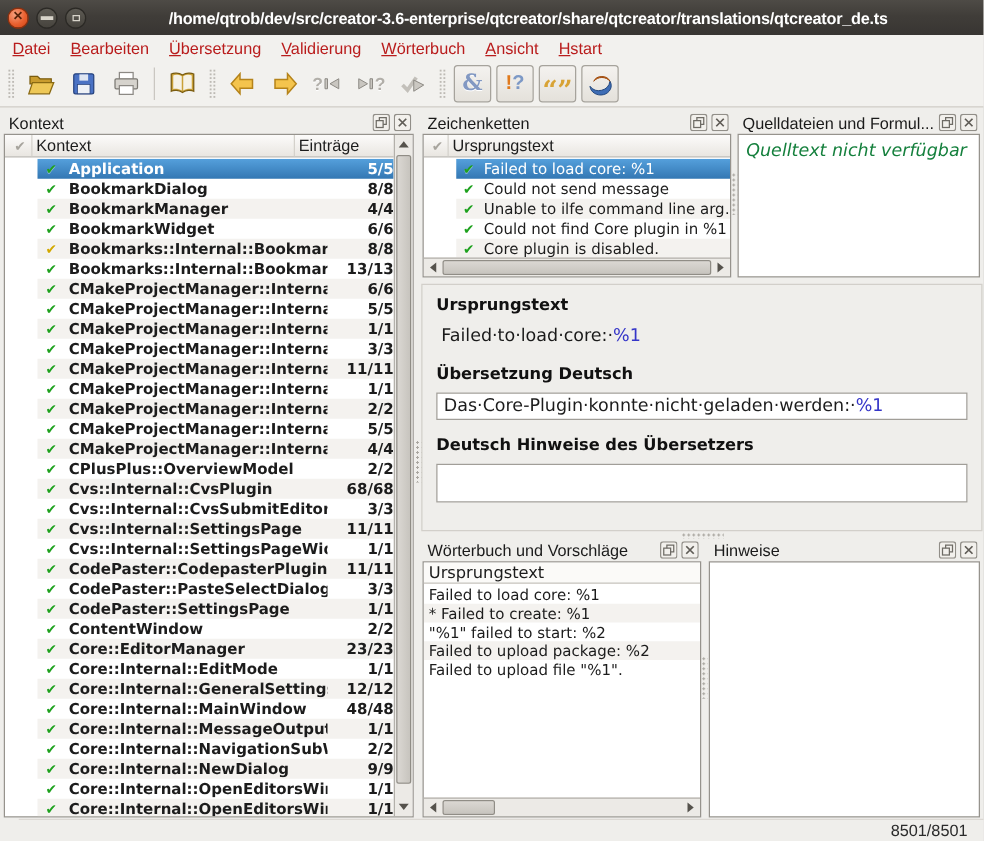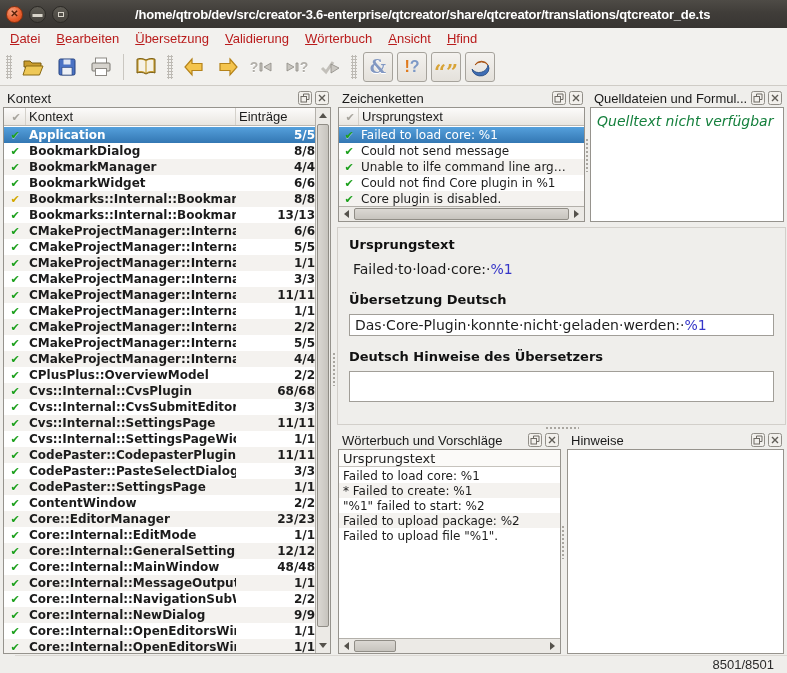--- a/index.html
+++ b/index.html
@@ -44,21 +44,21 @@
   .dock-title{height:18px;display:flex;align-items:center;font-size:13px;padding:0 3px 0 5px;color:#1a1a1a;}
   .dock-title .spacer{flex:1;}
   .dtbtn{width:14px;height:14px;margin-left:3px;flex:none;}
   .box{position:absolute;left:1px;right:1px;bottom:1px;top:18px;background:#fff;border:1px solid #96938d;overflow:hidden;}
   
   .thead{height:18px;display:flex;align-items:center;font-size:13px;
     background:linear-gradient(#fcfbfa,#e9e6e1);border-bottom:1px solid #bbb8b2;}
   .thead .hcell{height:100%;display:flex;align-items:center;border-right:1px solid #d4d1cb;padding-left:3px;}
   .hchk::before{content:"✔";color:#a7a49d;font-size:11px;}
   .tbody{position:absolute;left:0;top:19px;right:15px;bottom:0;overflow:hidden;}
-  .row{height:16px;display:flex;align-items:center;font-family:"DejaVu Sans",sans-serif;font-size:12px;white-space:nowrap;}
+  .row{height:16px;display:flex;align-items:center;font-family:"DejaVu Sans",sans-serif;font-size:12px;white-space:nowrap;margin-left:26px;}
   .row.alt{background:#f4f2ef;}
   .row.selected{background:linear-gradient(#55a0dc,#3377b3);color:#fff;}
   .c-chk{width:22px;text-align:center;flex:none;}
   .chk::before{content:"✔";font-size:11px;color:#1ea11e;text-shadow:0 1px 0 rgba(255,255,255,.45);}
   .row.warn .chk::before{color:#d2a800;}
   .kname{width:210px;overflow:hidden;padding-left:3px;font-weight:bold;flex:none;}
   .kent{flex:1;padding-left:4px;font-weight:bold;overflow:hidden;text-align:right;}
   .srow-text{flex:1;overflow:hidden;padding-left:2px;}
   
   .vscroll{position:absolute;right:0;top:0;bottom:0;width:15px;background:#eceae6;border-left:1px solid #b3b0aa;}
@@ -135,21 +135,21 @@
       <div class="menu-item"><span class="mn">B</span><span>earbeiten</span></div>
 
       <div class="menu-item"><span class="mn">Ü</span><span>bersetzung</span></div>
 
       <div class="menu-item"><span class="mn">V</span><span>alidierung</span></div>
 
       <div class="menu-item"><span class="mn">W</span><span>örterbuch</span></div>
 
       <div class="menu-item"><span class="mn">A</span><span>nsicht</span></div>
 
-      <div class="menu-item"><span class="mn">H</span><span>find</span></div>
+      <div class="menu-item"><span class="mn">H</span><span>start</span></div>
     </div>
 
   <div class="toolbar">
     <div class="tgrip"></div>
     <div class="tbtn">
       <svg width="24" height="24" viewBox="0 0 24 24">
         <path d="M3 6 h6 l2 2 h9 v4 H3 z" fill="#c99c2e" stroke="#7a5c0e" stroke-width="1"></path>
         <path d="M5 11 h17 l-3.5 9 H2 z" fill="#eec857" stroke="#8a6a12" stroke-width="1"></path>
       </svg>
     </div>

